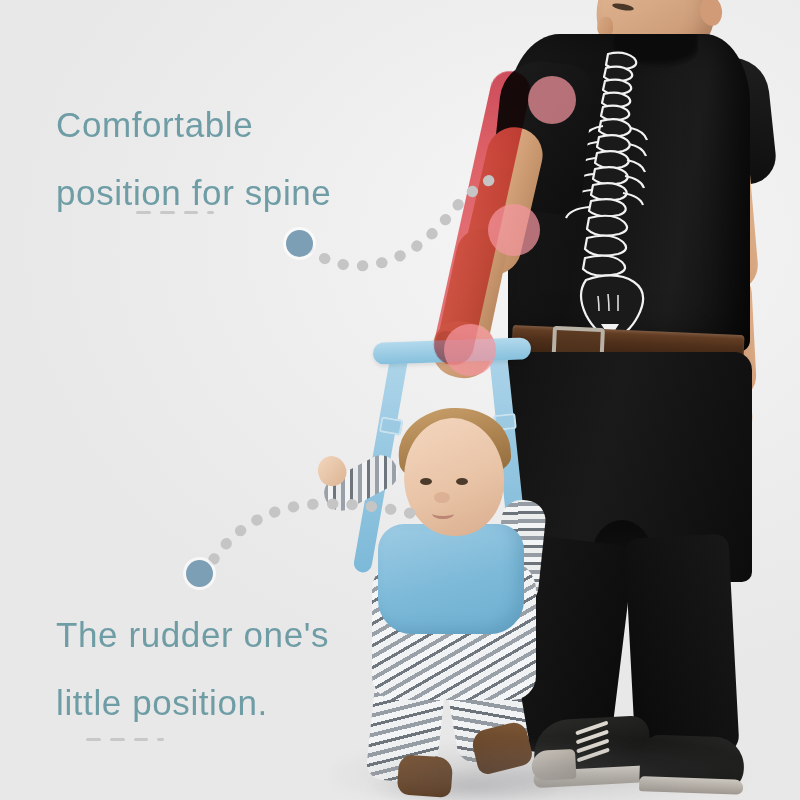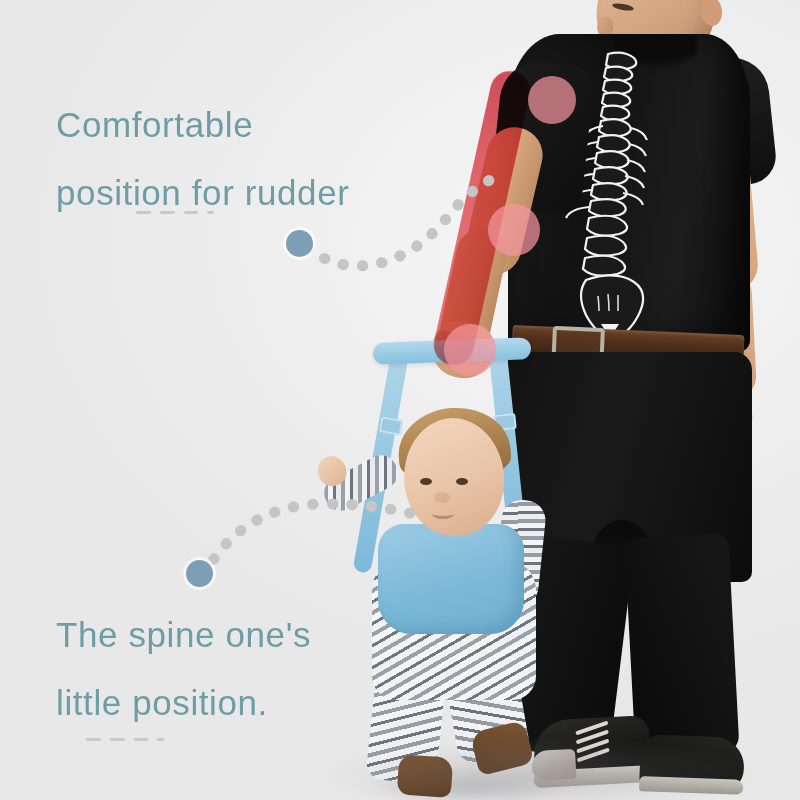--- a/index.html
+++ b/index.html
@@ -622,35 +622,35 @@
     <div class="joint hand"></div>
   </div>
 
   <div class="floor-shadow"></div>
 
   <svg class="arc" style="left:300px; top:170px; width:220px; height:130px;">
     <path d="M8 78 C 50 112, 110 96, 150 44 C 168 22, 186 10, 204 4" fill="none" stroke="#c6c5c5" stroke-width="11" stroke-linecap="round" stroke-dasharray="0.5 19"></path>
   </svg>
   <div class="bigdot top"></div>
 
-  <div class="caption top"><span>Comfortable</span><br><span style="display:inline-block;margin-top:18px">position for rudder</span></div>
+  <div class="caption top"><span>Comfortable</span><br><span style="display:inline-block;margin-top:18px">position for spine</span></div>
 
   <div class="dashrow top">
     <span class="d d1"></span>
     <span class="d d2"></span>
     <span class="d d3"></span>
     <span class="d d4"></span>
   </div>
 
   <svg class="arc" style="left:198px; top:486px; width:230px; height:110px;">
     <path d="M6 90 C 28 46, 68 20, 120 18 C 160 17, 192 22, 224 30" fill="none" stroke="#c6c5c5" stroke-width="11" stroke-linecap="round" stroke-dasharray="0.5 19"></path>
   </svg>
   <div class="bigdot bottom"></div>
 
-  <div class="caption bottom"><span>The spine one's</span><br><span style="display:inline-block;margin-top:18px">little position.</span></div>
+  <div class="caption bottom"><span>The rudder one's</span><br><span style="display:inline-block;margin-top:18px">little position.</span></div>
 
   <div class="dashrow bottom">
     <span class="d d1"></span>
     <span class="d d2"></span>
     <span class="d d3"></span>
     <span class="d d4"></span>
   </div>
 
 </div>
 

